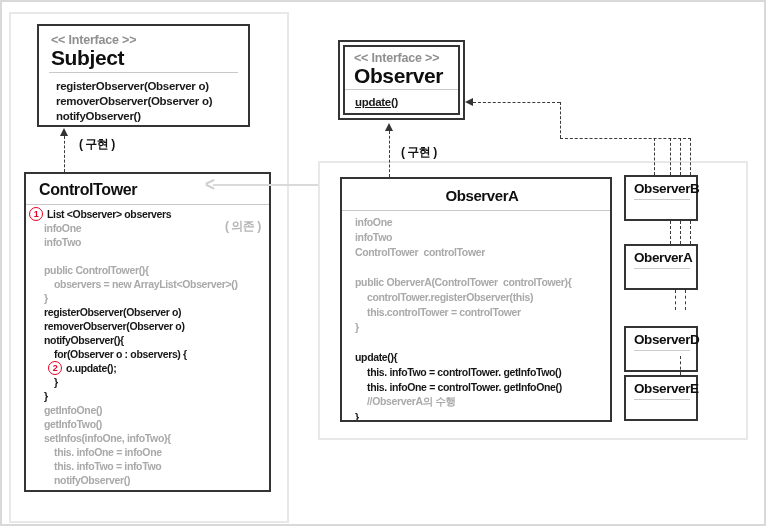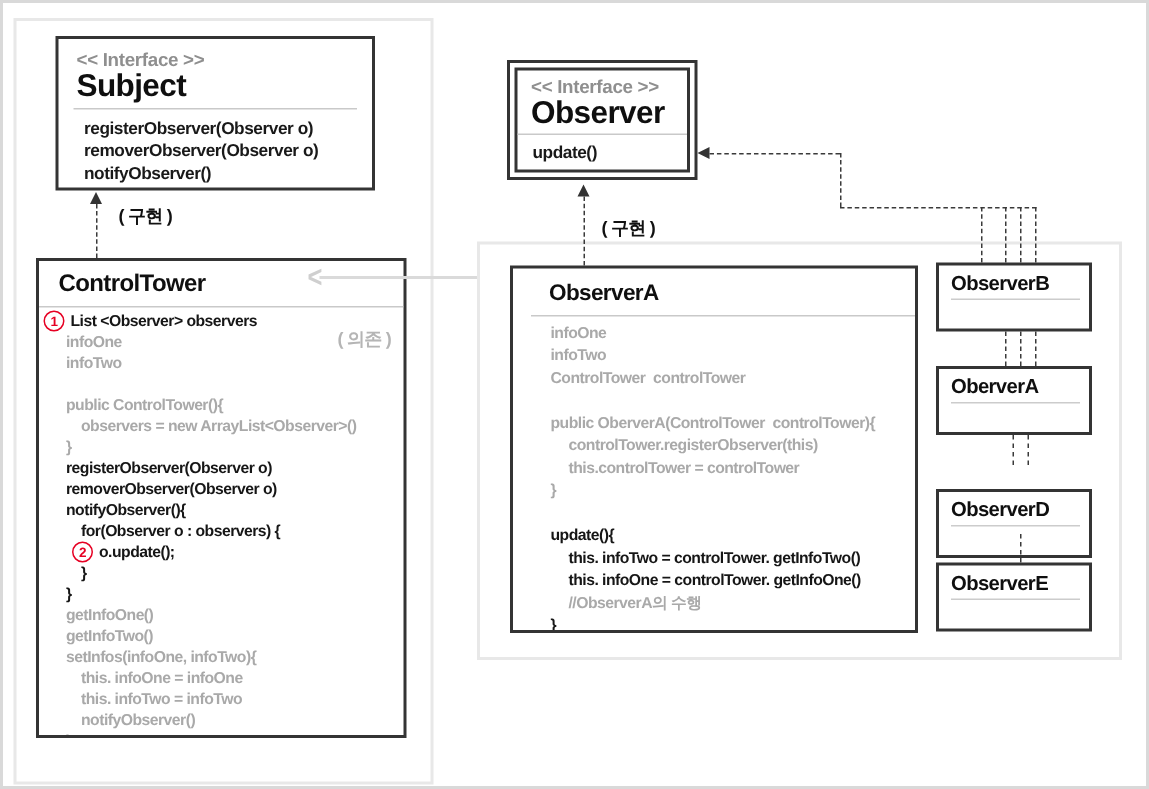--- a/index.html
+++ b/index.html
@@ -24,21 +24,21 @@
          width:12px;height:12px;border:1.5px solid #e60023;border-radius:50%;
          color:#e60023;font-size:9px;line-height:1;margin-right:4px;background:#fff;}
   .vdash{border-left:1.5px dashed #3a3a3a;width:0;}
   .hdash{border-top:1.5px dashed #3a3a3a;height:0;}
   .tri-up{width:0;height:0;border-left:4.5px solid transparent;border-right:4.5px solid transparent;border-bottom:8px solid #333;}
   .tri-left{width:0;height:0;border-top:4.5px solid transparent;border-bottom:4.5px solid transparent;border-right:8px solid #333;}
   .klabel{font-size:12px;color:#111;letter-spacing:-0.5px;}
   .dep-line{height:0;border-top:2px solid #dadada;}
   .dep-chev{color:#cfcfcf;font-size:17px;line-height:17px;transform:scaleY(1.2);}
   .dep-label{font-size:12px;color:#b5b5b5;letter-spacing:-0.5px;margin-top:28px;}
-  .small-box{position:absolute;left:622px;width:104px;height:46px;border:2px solid #343434;background:#fff;box-sizing:border-box;padding:4px 0 0 8px;}
+  .small-box{position:absolute;left:622px;width:74px;height:46px;border:2px solid #343434;background:#fff;box-sizing:border-box;padding:4px 0 0 8px;}
   .small-title{font-size:13.5px;letter-spacing:-0.4px;color:#0f0f0f;}
   .small-sep{height:1px;background:#ccc;margin:3px 6px 0 0;}
 </style>
 </head>
 <body>
 
 <div id="stage">
 
   <div class="abs frame" style="left:7px;top:10px;width:280px;height:511px;"></div>
   <div class="abs frame" style="left:316px;top:159px;width:430px;height:279px;"></div>
@@ -50,21 +50,21 @@
     <div class="mline">registerObserver(Observer o)</div>
     <div class="mline">removerObserver(Observer o)</div>
     <div class="mline">notifyObserver()</div>
   </div>
 
   <div class="abs ubox" style="left:336px;top:38px;width:127px;height:80px;padding:3px;">
     <div class="ubox" style="width:100%;height:100%;box-sizing:border-box;padding:4px 6px 0 9px;">
       <div class="stereo">&lt;&lt; Interface &gt;&gt;</div>
       <div class="btitle">Observer</div>
       <div class="sep" style="margin:3px -6px 5px -9px;"></div>
-      <div class="mline" style="padding-left:1px;">update()</div>
+      <div class="mline" style="padding-left:1px;text-decoration:underline;">update()</div>
     </div>
   </div>
 
   <div class="abs ubox" style="left:22px;top:170px;width:247px;height:320px;padding:6px 0 0 0;overflow:hidden;">
     <div class="ctitle" style="padding-left:13px;">ControlTower</div>
     <div class="sep" style="margin-top:5px;"></div>
     <div id="ct-lines" style="padding-top:2px;">
         <div class="cl cb i0 bd"><span class="badge">1</span><span>List &lt;Observer&gt; observers</span></div>
         <div class="cl cg i0"><span>infoOne</span></div>
         <div class="cl cg i0"><span>infoTwo</span></div>
@@ -82,21 +82,21 @@
         <div class="cl cg i0"><span>getInfoOne()</span></div>
         <div class="cl cg i0"><span>getInfoTwo()</span></div>
         <div class="cl cg i0"><span>setInfos(infoOne, infoTwo){</span></div>
         <div class="cl cg i1"><span>this. infoOne = infoOne</span></div>
         <div class="cl cg i1"><span>this. infoTwo = infoTwo</span></div>
         <div class="cl cg i1"><span>notifyObserver()</span></div>
         <div class="cl cg i0"><span>}</span></div>
       </div>
   </div>
 
-  <div class="abs ubox" style="left:338px;top:175px;width:272px;height:245px;padding:7px 0 0 12px;overflow:hidden;">
+  <div class="abs ubox" style="left:338px;top:175px;width:272px;height:245px;padding:7px 0 0 0;overflow:hidden;text-align:center;">
     <div class="ctitle" style="font-size:15px;padding-left:12px;">ObserverA</div>
     <div class="sep" style="margin-top:5px;"></div>
     <div id="oa-lines" style="padding-top:3px;">
         <div class="cl cg i0"><span>infoOne</span></div>
         <div class="cl cg i0"><span>infoTwo</span></div>
         <div class="cl cg i0"><span>ControlTower  controlTower</span></div>
         <div class="cl cg i0"><span></span></div>
         <div class="cl cg i0"><span>public OberverA(ControlTower  controlTower){</span></div>
         <div class="cl cg i1"><span>controlTower.registerObserver(this)</span></div>
         <div class="cl cg i1"><span>this.controlTower = controlTower</span></div>

